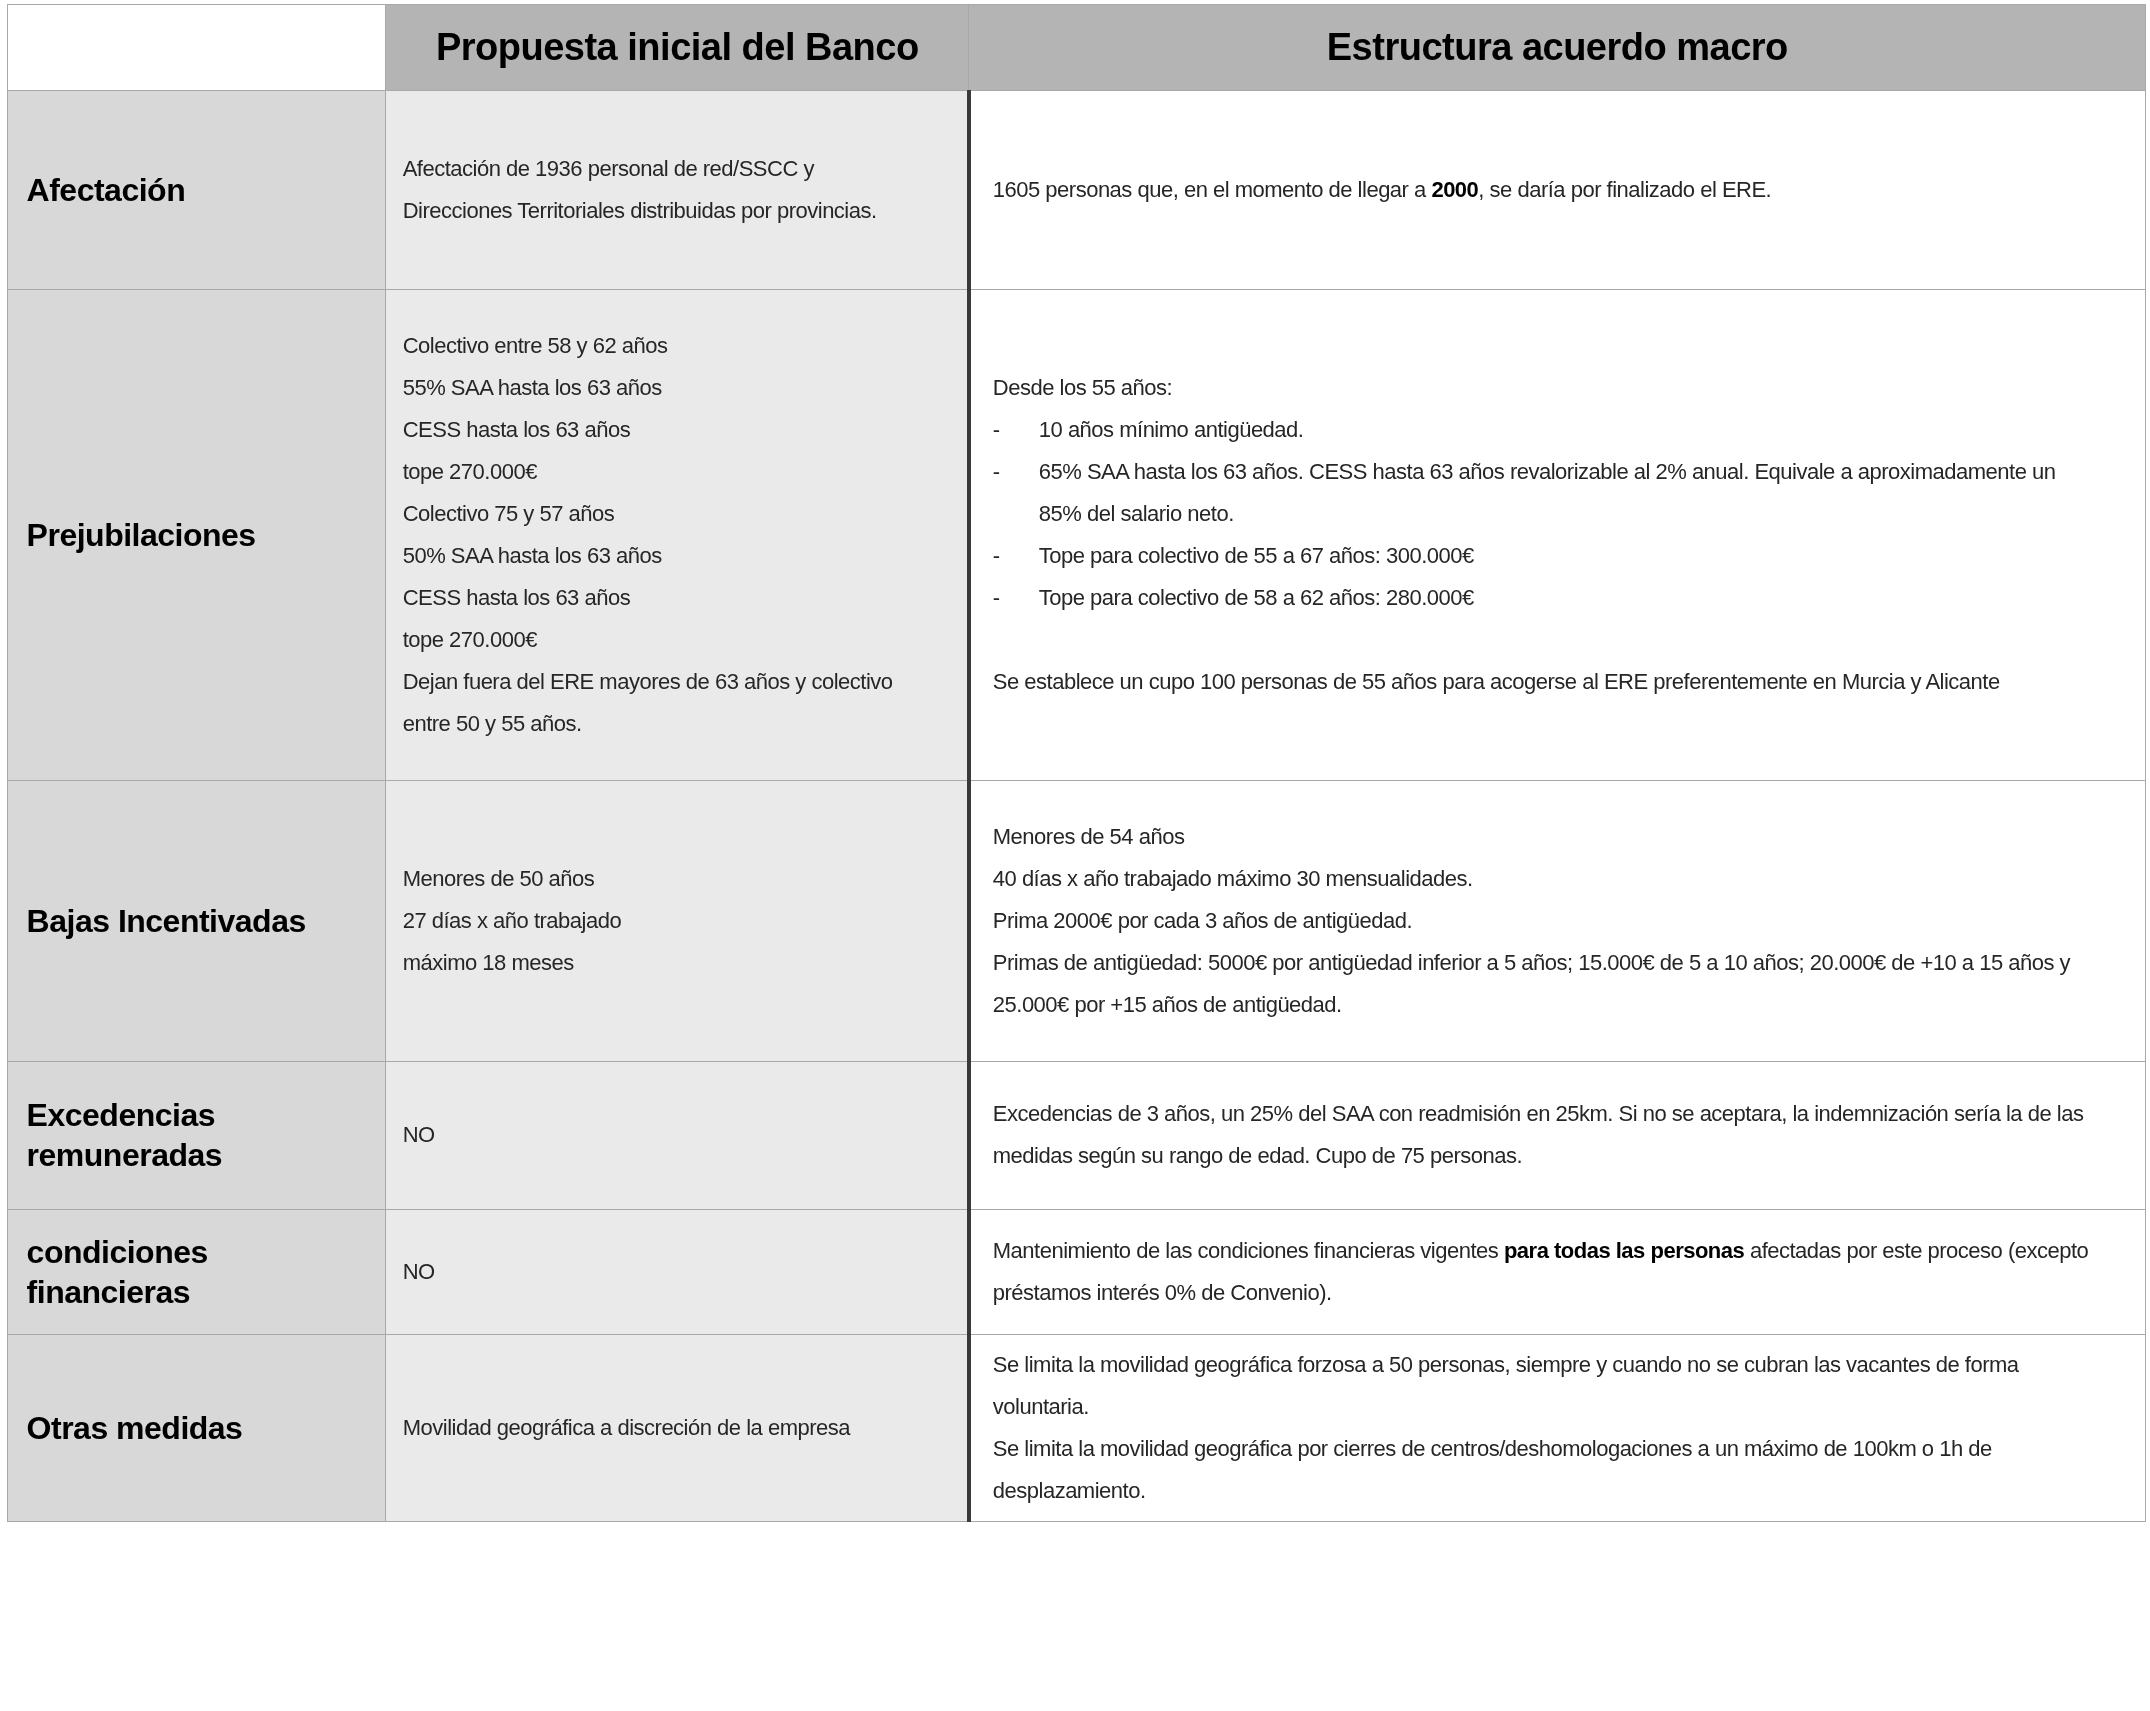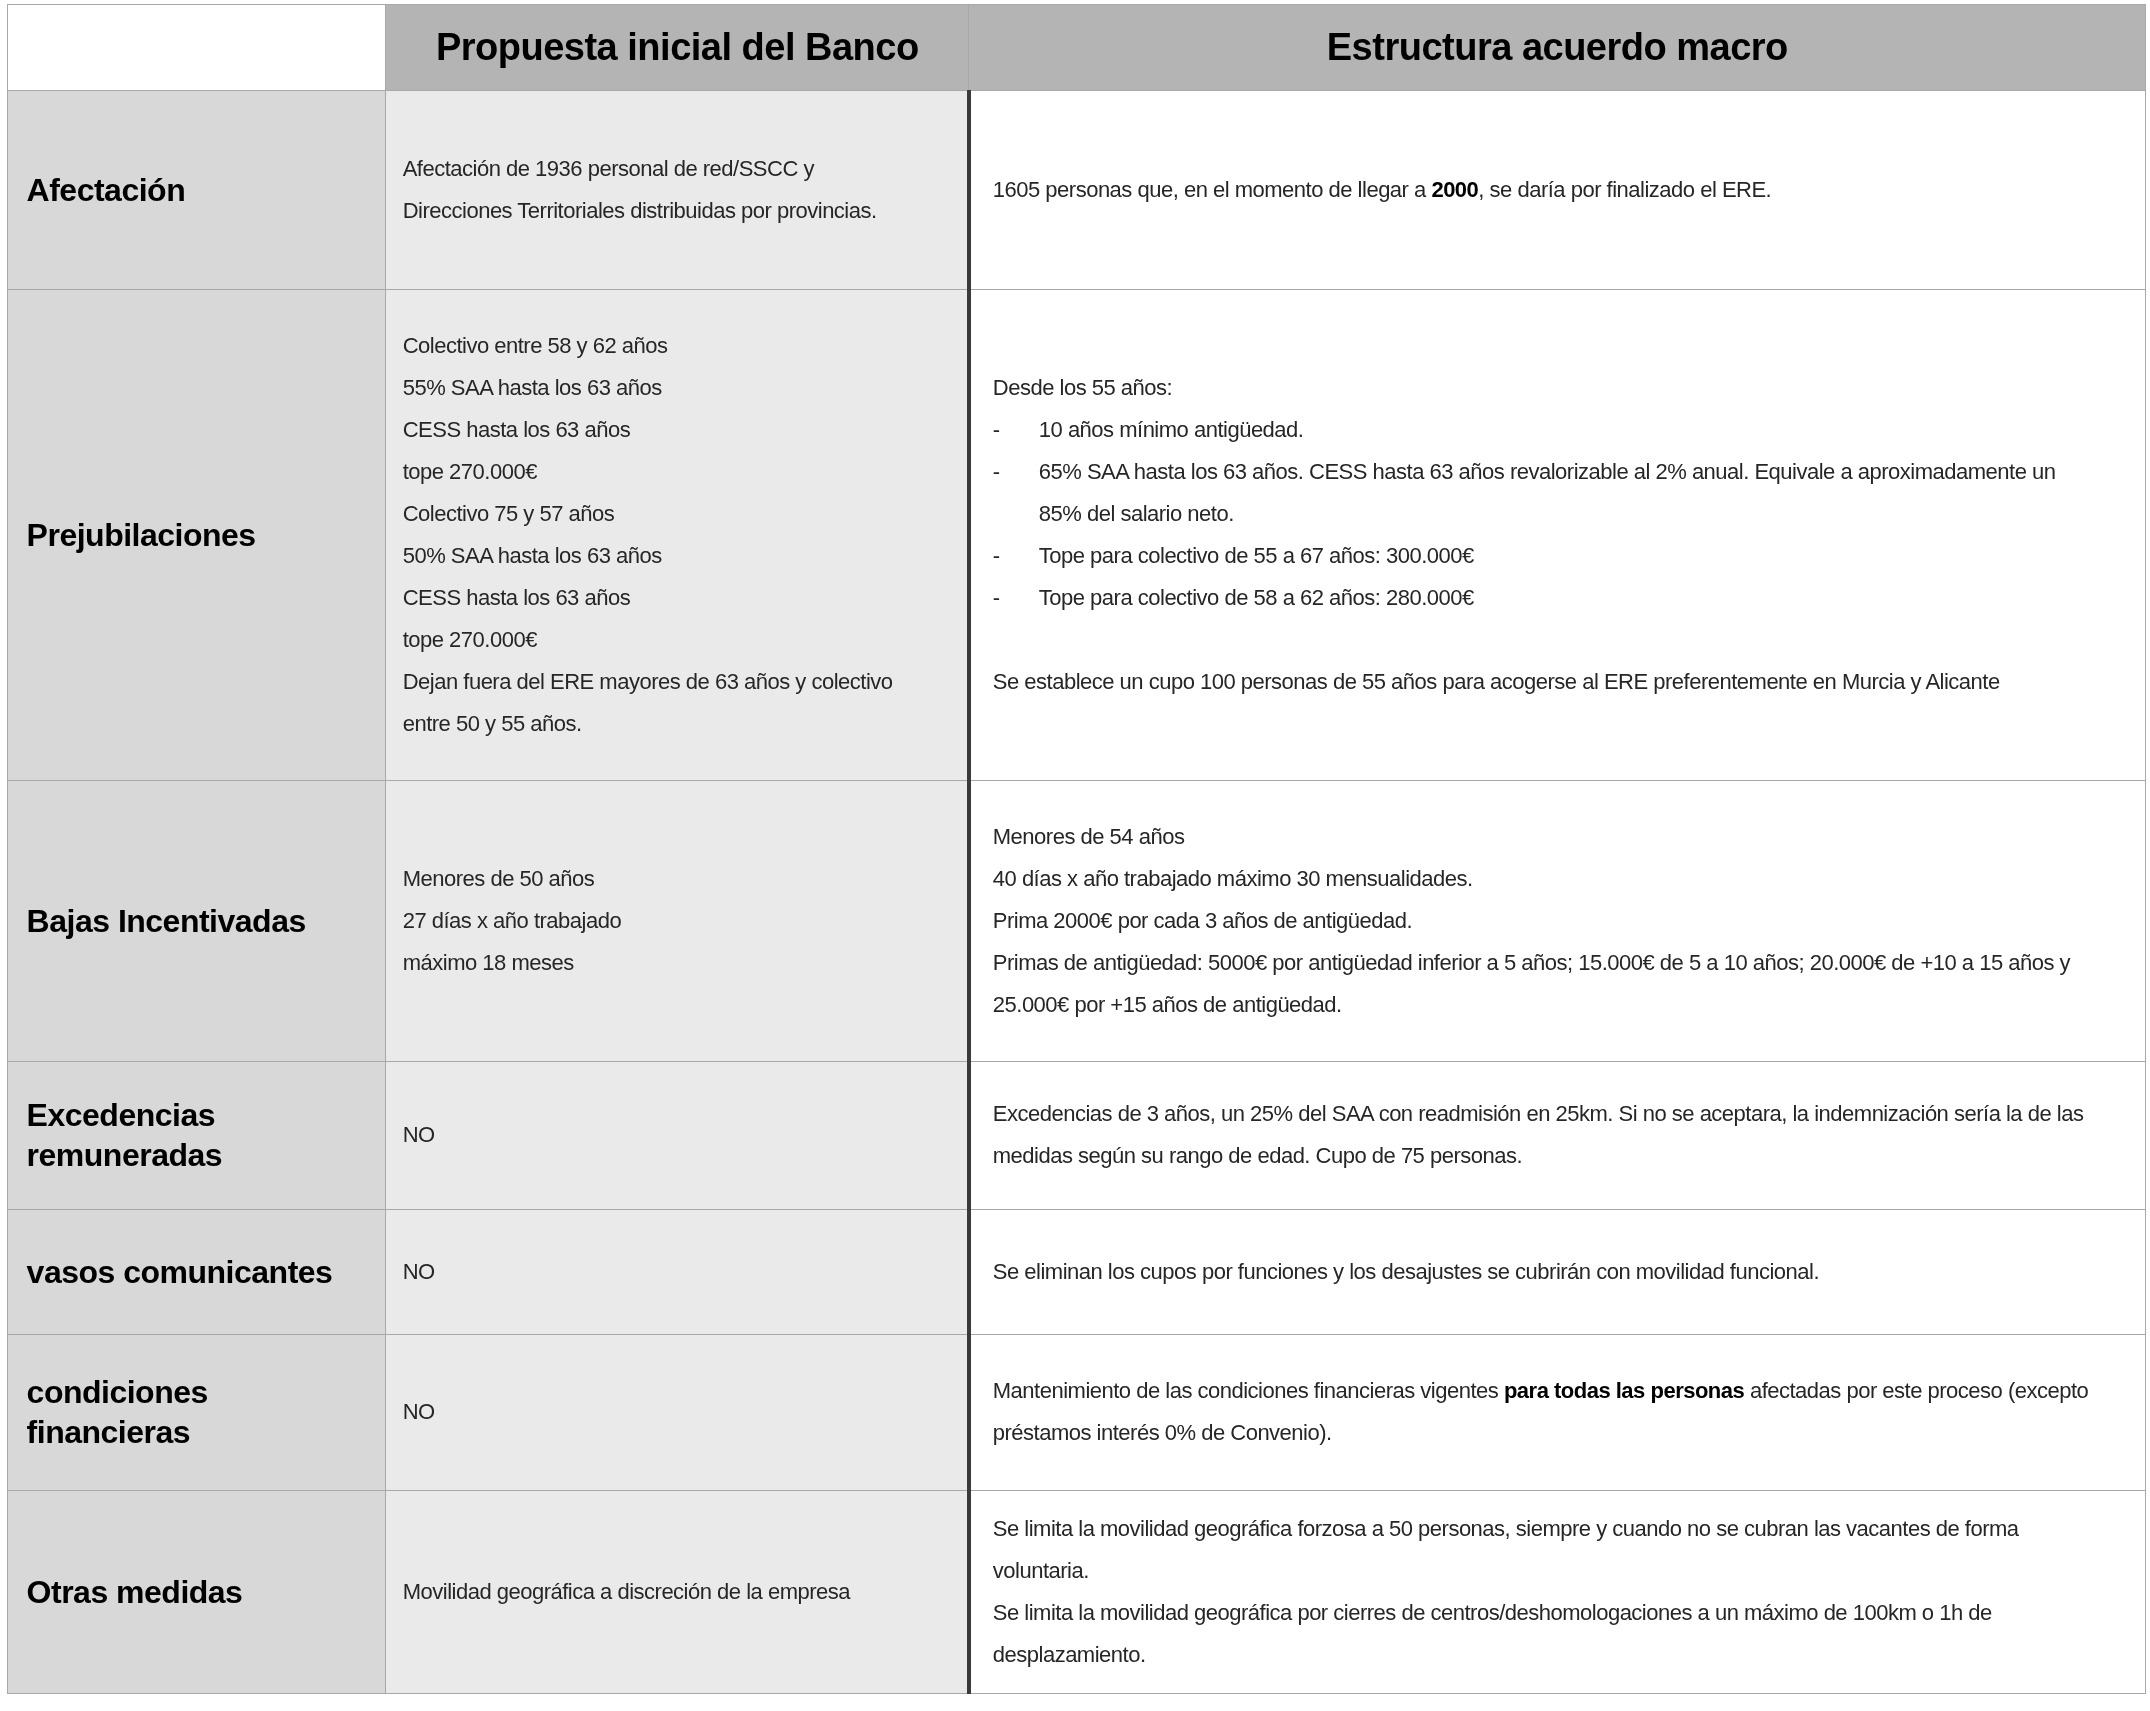--- a/index.html
+++ b/index.html
@@ -150,29 +150,20 @@
         <tr>
           <th class="rowlabel">Excedencias remuneradas</th>
           <td class="proposal">
             <div class="para"><span class="ptext"><span>NO</span></span></div>
           </td>
           <td class="agreement">
             <div class="para"><span class="ptext"><span>Excedencias de 3 años, un 25% del SAA con readmisión en 25km. Si no se aceptara, la indemnización sería la de las medidas según su rango de edad. Cupo de 75 personas.</span></span></div>
           </td>
         </tr>
         <tr>
-          <th class="rowlabel">vasos comunicantes</th>
-          <td class="proposal">
-            <div class="para"><span class="ptext"><span>NO</span></span></div>
-          </td>
-          <td class="agreement">
-            <div class="para"><span class="ptext"><span>Se eliminan los cupos por funciones y los desajustes se cubrirán con movilidad funcional.</span></span></div>
-          </td>
-        </tr>
-        <tr>
           <th class="rowlabel">condiciones financieras</th>
           <td class="proposal">
             <div class="para"><span class="ptext"><span>NO</span></span></div>
           </td>
           <td class="agreement">
             <div class="para"><span class="ptext"><span>Mantenimiento de las condiciones financieras vigentes </span><span class="b">para todas las personas</span><span> afectadas por este proceso (excepto préstamos interés 0% de Convenio).</span></span></div>
           </td>
         </tr>
         <tr>
           <th class="rowlabel">Otras medidas</th>

